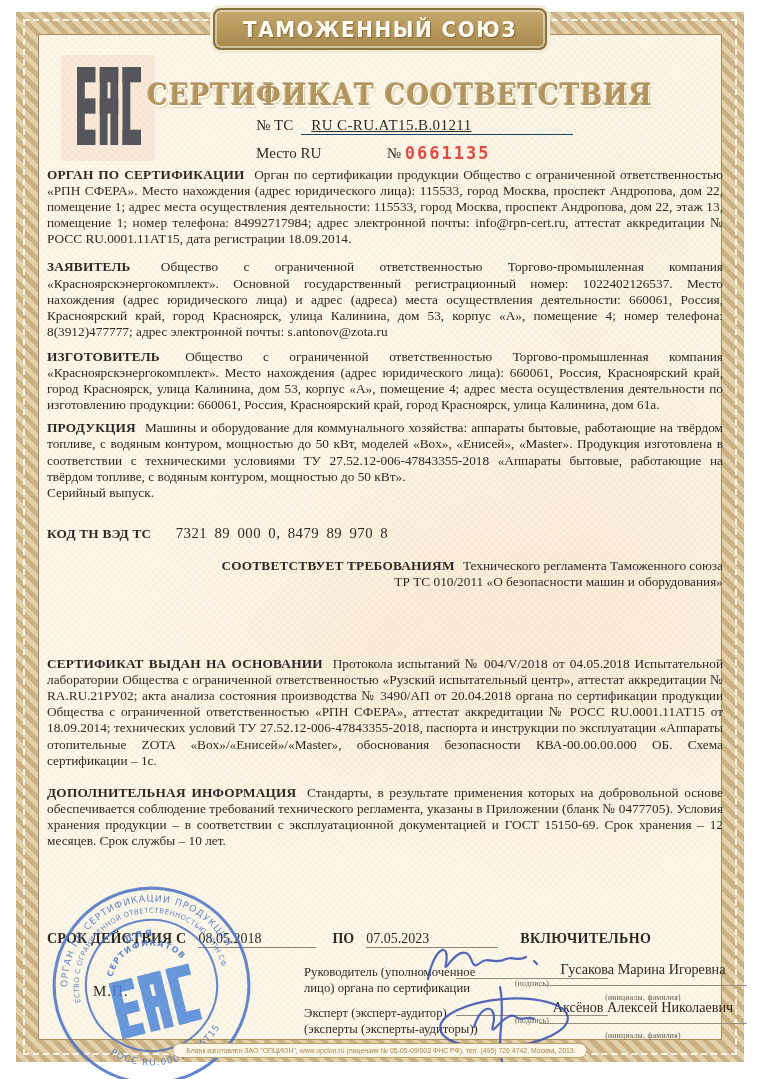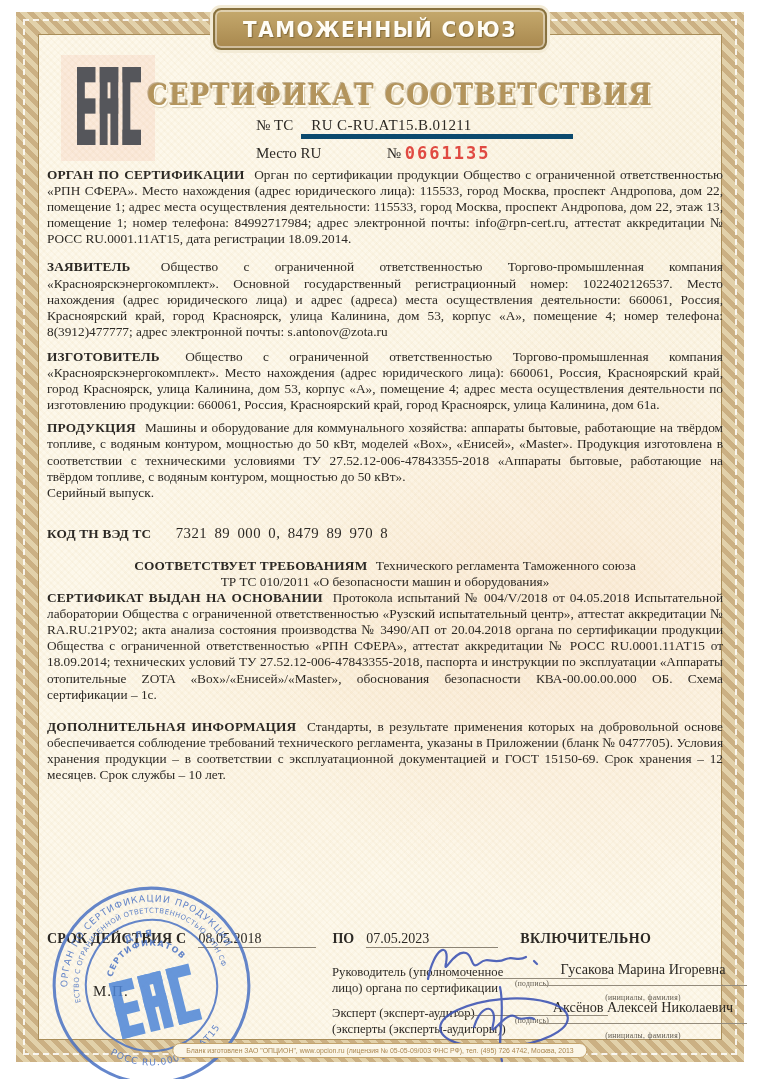--- a/index.html
+++ b/index.html
@@ -28,42 +28,42 @@
   .pinkwash{position:absolute;left:22px;top:20px;width:94px;height:106px;
         background:rgba(238,150,125,.14);z-index:0;}
   .eac-logo{position:absolute;left:38px;top:32px;z-index:1;}
   .page-title{position:absolute;top:42px;left:60px;right:20px;text-align:center;z-index:1;
         font-family:"DejaVu Serif", serif;font-weight:bold;font-size:26px;
         color:#b3945c;letter-spacing:1px;white-space:nowrap;
         transform:scaleY(1.18);transform-origin:top center;
         text-shadow:1px 1px 0 #fffdf3, -1px -1px 0 rgba(128,100,50,.45), 2px 2px 1px rgba(150,120,60,.3);}
   .no-row{position:absolute;left:217px;top:82px;z-index:1;font-size:15px;}
   .no-row .val{display:inline-block;width:262px;padding-left:10px;margin-left:8px;
-        border-bottom:5px solid #0c4a6e;letter-spacing:.4px;}
+        border-bottom:1px solid #0c4a6e;letter-spacing:.4px;text-decoration:underline;}
   .series-row{position:absolute;left:217px;top:108px;z-index:1;font-size:15px;}
   .series-row .gap{display:inline-block;width:58px;}
   .series-red{font-family:"DejaVu Sans Mono", monospace;font-weight:bold;font-size:17px;
         letter-spacing:2px;color:#e04a42;vertical-align:-1px;}
   .flow{position:absolute;left:8px;top:132px;width:676px;z-index:1;}
   .flow p{margin:0;font-size:13.3px;line-height:16.1px;text-align:justify;}
   .lbl{font-weight:bold;letter-spacing:.2px;padding-right:5px;}
   .code-val{font-size:14.8px;word-spacing:3px;padding-left:16px;letter-spacing:.5px;}
   .validity{position:absolute;left:8px;top:896px;width:690px;z-index:1;
         display:flex;align-items:baseline;font-size:14px;white-space:nowrap;}
   .validity .vlbl{font-weight:bold;letter-spacing:.2px;}
   .validity .vdate{display:inline-block;text-align:left;border-bottom:1px solid #8c8475;
         width:118px;margin-left:12px;}
   .validity .vdate2{width:132px;}
   .validity .vpo{font-weight:bold;margin-left:16px;}
   .validity .vinc{font-weight:bold;margin-left:22px;letter-spacing:.4px;}
   .mp{position:absolute;left:46px;top:948px;z-index:1;font-size:15px;letter-spacing:1px;padding-left:8px;}
   .stamp{position:absolute;left:10px;top:848px;z-index:4;opacity:.85;
         transform:rotate(-14deg);}
   .sig-scribble{position:absolute;left:377px;top:894px;z-index:5;}
-  .role{position:absolute;left:265px;width:180px;z-index:1;font-size:12.7px;line-height:16px;margin-left:28px;}
+  .role{position:absolute;left:265px;width:180px;z-index:1;font-size:12.7px;line-height:16px;}
   .role1{top:929px;} .role2{top:970px;}
   .sigline{position:absolute;left:417px;width:152px;z-index:1;text-align:center;}
   .sigline .line{border-bottom:1px solid #938b7c;height:14px;}
   .smallcap{font-size:7.6px;color:#5c564c;letter-spacing:.3px;}
   .sig1{top:929px;} .sig2{top:966px;}
   .nameblk{position:absolute;left:500px;width:208px;z-index:1;text-align:center;}
   .nameblk .nm{display:block;font-size:14.2px;border-bottom:1px solid #938b7c;
         padding-bottom:7px;white-space:nowrap;}
   .name1{top:926px;} .name2{top:964px;}
   .fineprint{position:absolute;left:50%;top:1008px;transform:translateX(-50%);z-index:6;
@@ -130,21 +130,21 @@
       </p>
       <p style="margin-bottom:24px">
         <span class="lbl">ПРОДУКЦИЯ</span>
         <span>Машины и оборудование для коммунального хозяйства: аппараты бытовые, работающие на твёрдом топливе, с водяным контуром, мощностью до 50 кВт, моделей «Box», «Енисей», «Master». Продукция изготовлена в соответствии с техническими условиями ТУ 27.52.12-006-47843355-2018 «Аппараты бытовые, работающие на твёрдом топливе, с водяным контуром, мощностью до 50 кВт».</span><br>
         <span>Серийный выпуск.</span>
       </p>
       <p style="margin-bottom:16px;text-align:left">
         <span class="lbl">КОД ТН ВЭД ТС</span>
         <span class="code-val">7321 89 000 0, 8479 89 970 8</span>
       </p>
-      <p style="text-align:center">
+      <p style="margin-bottom:66px;text-align:right">
         <span class="lbl">СООТВЕТСТВУЕТ ТРЕБОВАНИЯМ</span>
         <span>Технического регламента Таможенного союза</span><br>
         <span>ТР ТС 010/2011 «О безопасности машин и оборудования»</span>
       </p>
       <p style="margin-bottom:16px">
         <span class="lbl">СЕРТИФИКАТ ВЫДАН НА ОСНОВАНИИ</span>
         <span>Протокола испытаний № 004/V/2018 от 04.05.2018 Испытательной лаборатории Общества с ограниченной ответственностью «Рузский испытательный центр», аттестат аккредитации № RA.RU.21РУ02; акта анализа состояния производства № 3490/АП от 20.04.2018 органа по сертификации продукции Общества с ограниченной ответственностью «РПН СФЕРА», аттестат аккредитации № РОСС RU.0001.11АТ15 от 18.09.2014; технических условий ТУ 27.52.12-006-47843355-2018, паспорта и инструкции по эксплуатации «Аппараты отопительные ZOTA «Box»/«Енисей»/«Master», обоснования безопасности КВА-00.00.00.000 ОБ. Схема сертификации – 1с.</span>
       </p>
       <p style="margin-bottom:15px">
         <span class="lbl">ДОПОЛНИТЕЛЬНАЯ ИНФОРМАЦИЯ</span>

